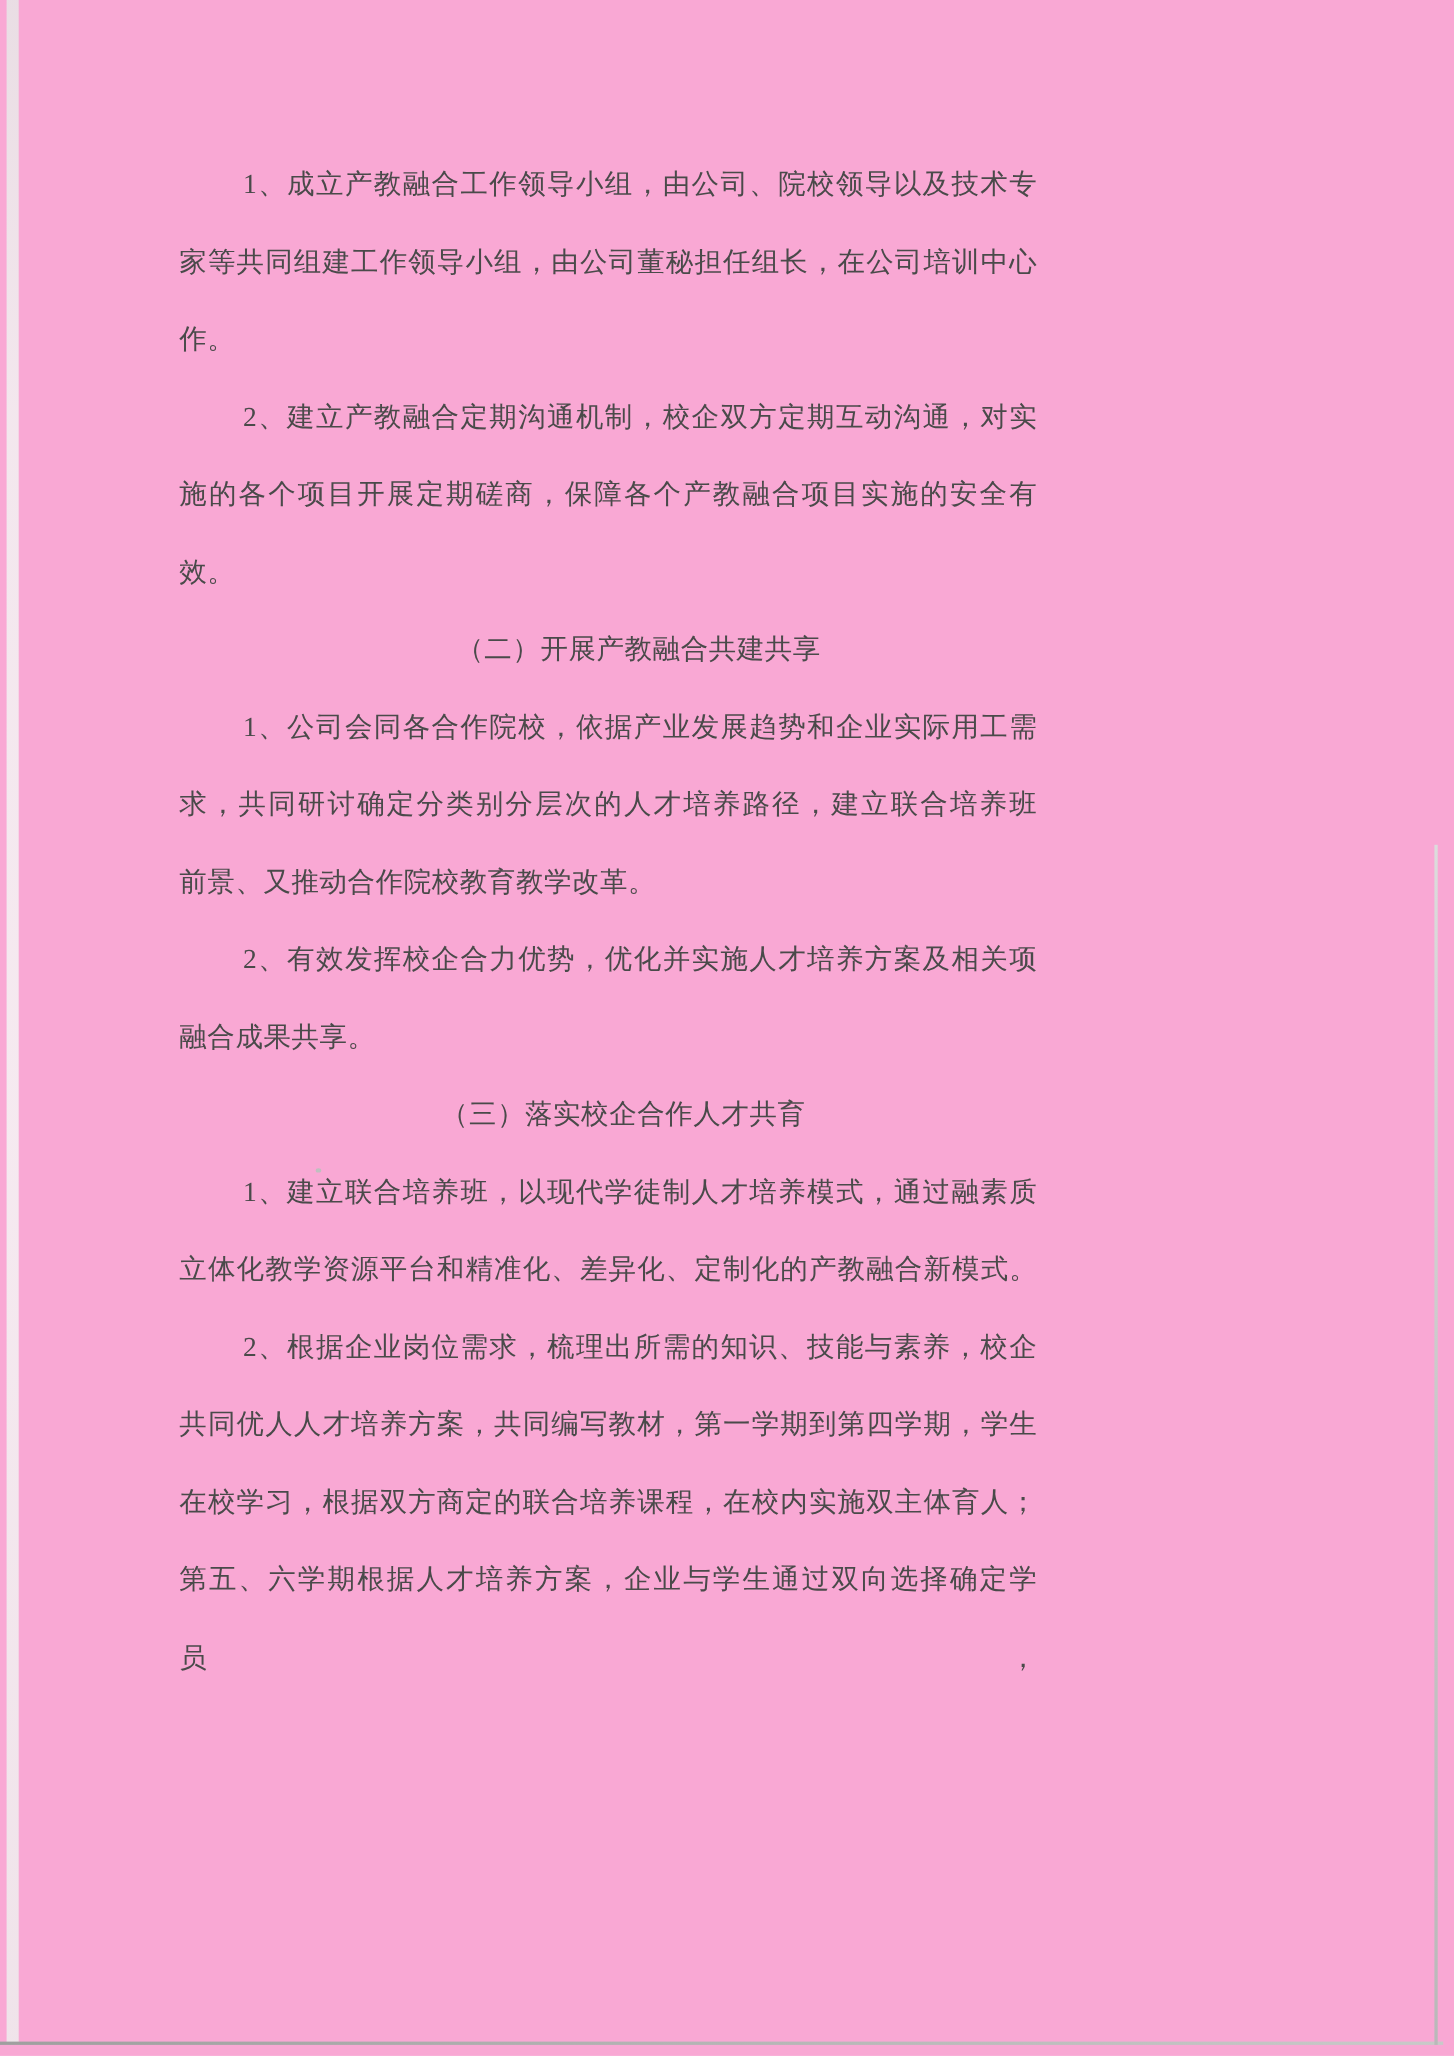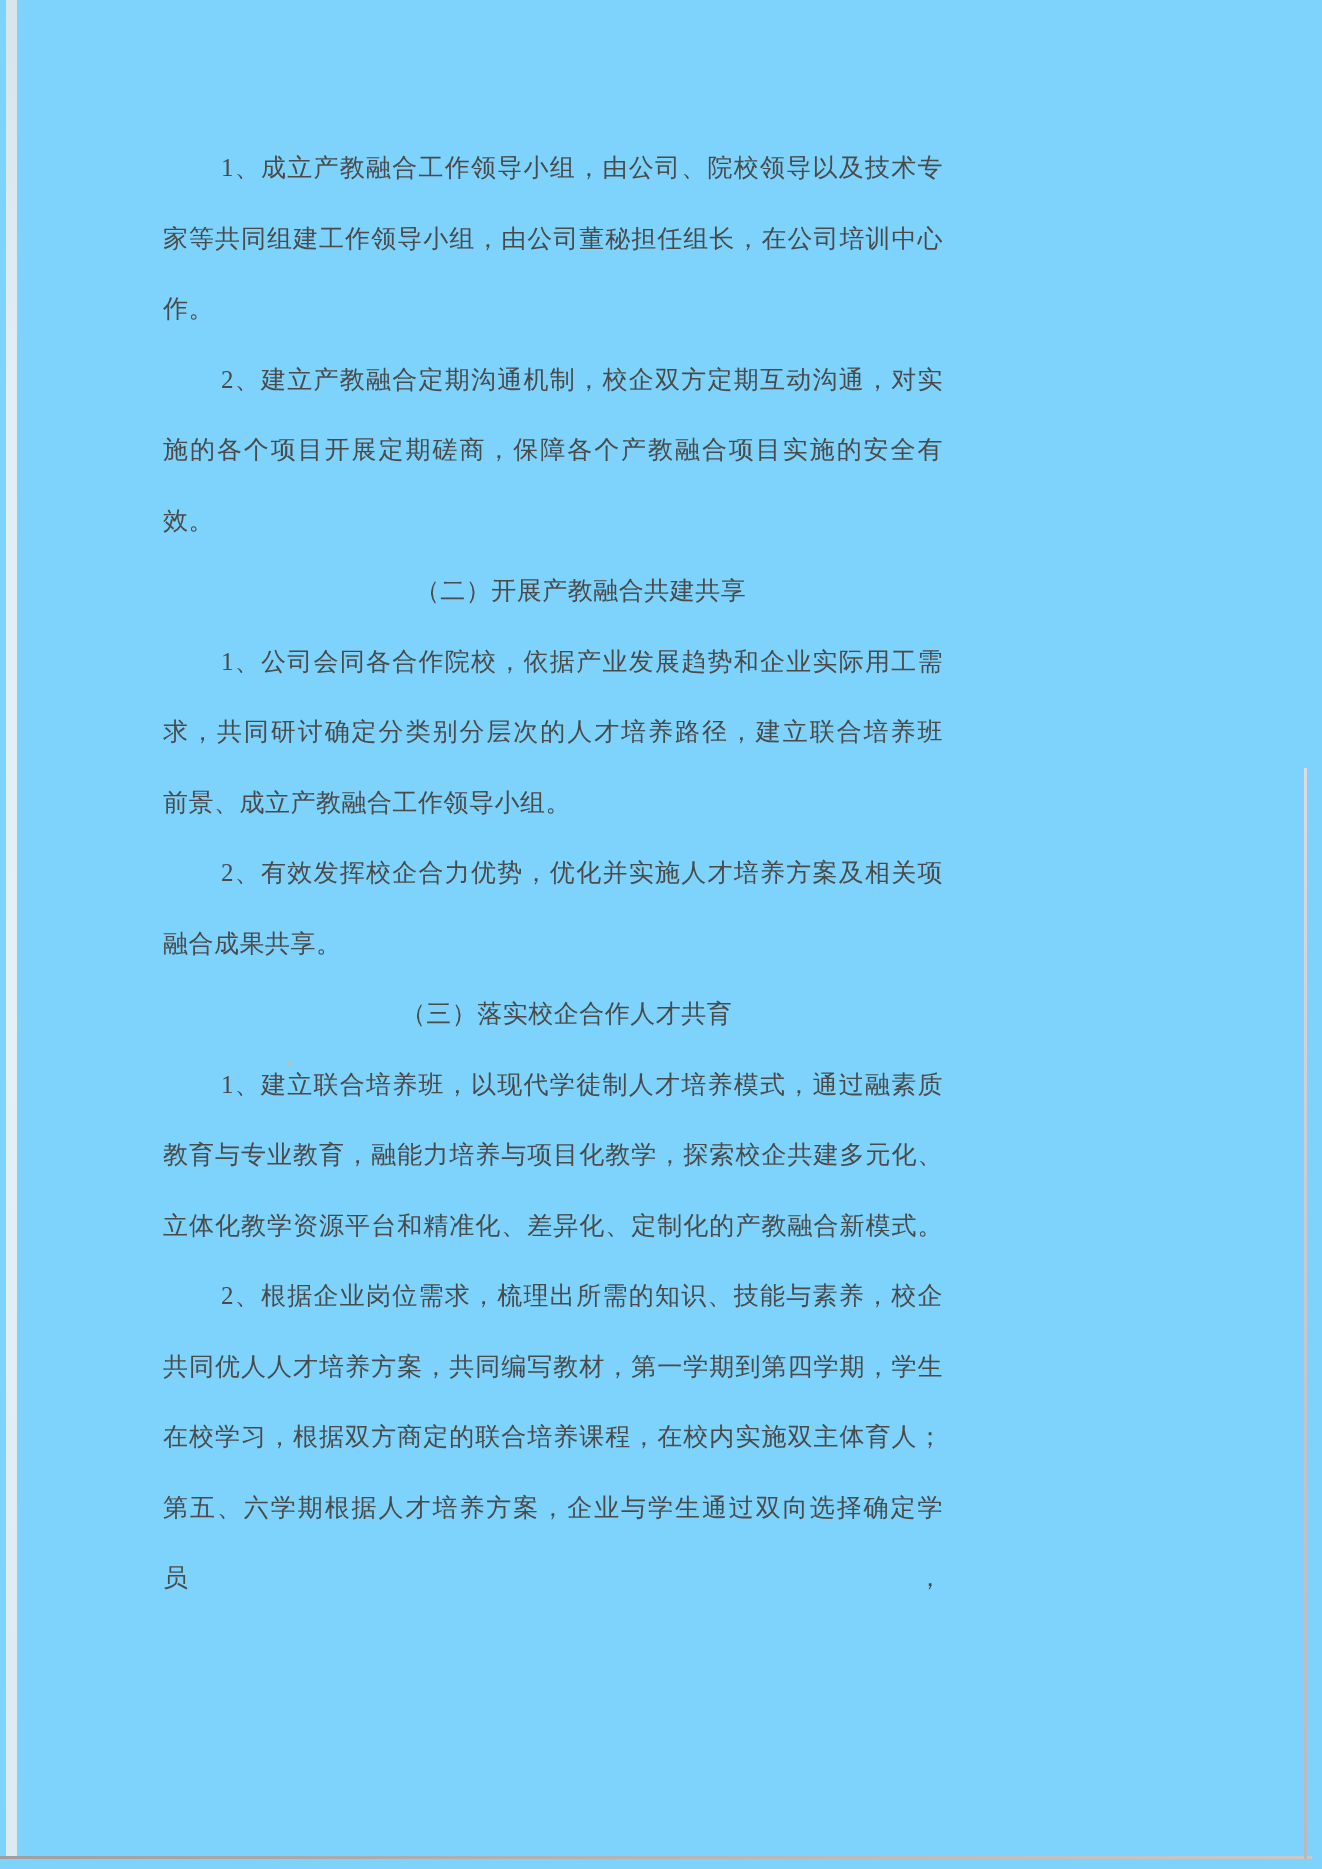--- a/index.html
+++ b/index.html
@@ -4,21 +4,21 @@
 <style>
   html, body {
     margin: 0;
     padding: 0;
     background: #ffffff;
   }
   .page {
     position: relative;
     width: 1322px;
     height: 1869px;
-    background: #7dd3fc;
+    background: #f9a8d4;
     overflow: hidden;
     font-family: "Liberation Serif", "DejaVu Serif", serif;
   }
   
   .edge-left {
     position: absolute;
     left: 6px; top: 0;
     width: 11px; height: 1858px;
     background: linear-gradient(180deg, #e7e7e7 0%, #f2f2f2 20%, #f5f5f5 55%, #eeeeee 100%);
     opacity: 0.85;
@@ -74,25 +74,24 @@
   <div class="text-block">
       <div class="line start">1、成立产教融合工作领导小组，由公司、院校领导以及技术专</div>
       <div class="line body">家等共同组建工作领导小组，由公司董秘担任组长，在公司培训中心</div>
       <div class="line end">作。</div>
       <div class="line start">2、建立产教融合定期沟通机制，校企双方定期互动沟通，对实</div>
       <div class="line body">施的各个项目开展定期磋商，保障各个产教融合项目实施的安全有</div>
       <div class="line end">效。</div>
       <div class="line heading2">（二）开展产教融合共建共享</div>
       <div class="line start">1、公司会同各合作院校，依据产业发展趋势和企业实际用工需</div>
       <div class="line body">求，共同研讨确定分类别分层次的人才培养路径，建立联合培养班</div>
-      <div class="line end">前景、成立产教融合工作领导小组。</div>
+      <div class="line end">前景、又推动合作院校教育教学改革。</div>
       <div class="line start">2、有效发挥校企合力优势，优化并实施人才培养方案及相关项</div>
       <div class="line end">融合成果共享。</div>
       <div class="line heading3">（三）落实校企合作人才共育</div>
       <div class="line start">1、建立联合培养班，以现代学徒制人才培养模式，通过融素质</div>
-      <div class="line body">教育与专业教育，融能力培养与项目化教学，探索校企共建多元化、</div>
       <div class="line body">立体化教学资源平台和精准化、差异化、定制化的产教融合新模式。</div>
       <div class="line start">2、根据企业岗位需求，梳理出所需的知识、技能与素养，校企</div>
       <div class="line body">共同优人人才培养方案，共同编写教材，第一学期到第四学期，学生</div>
       <div class="line body">在校学习，根据双方商定的联合培养课程，在校内实施双主体育人；</div>
       <div class="line body">第五、六学期根据人才培养方案，企业与学生通过双向选择确定学员，</div>
     </div>
 </div>
 
 </body></html>

